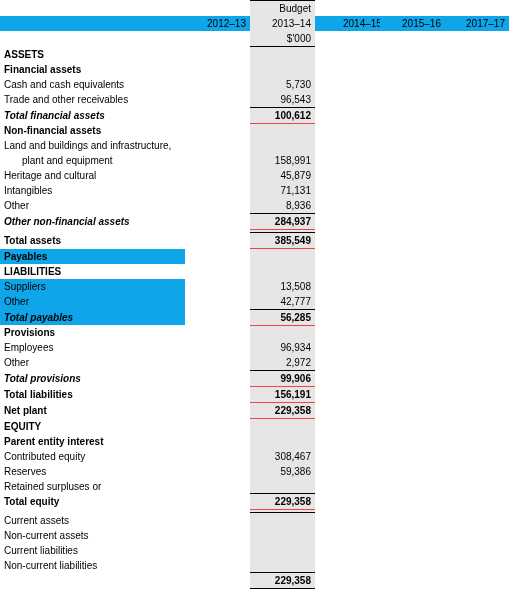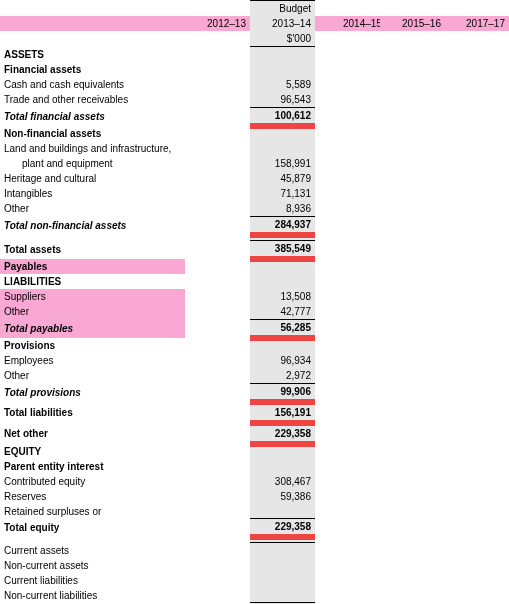--- a/index.html
+++ b/index.html
@@ -25,22 +25,22 @@
   .c-label { width: 185px; text-align: left; }
   .c-y1 { width: 65px; text-align: right; }
   .c-budget { width: 65px; text-align: right; background: #e6e6e6; }
   .c-y3 { width: 65px; text-align: right; padding-left: 28px; }
   .c-y4 { width: 65px; text-align: right; }
   .c-y5 { width: 64px; text-align: right; }
   .indent1 { }
   .indent2 { padding-left: 22px; }
   .bold { font-weight: bold; }
   .italic { font-style: italic; }
-  .pink { background: #f9a8d4; }
-  .total-row td.c-budget { border-top: 1px solid #000; border-bottom: 6px solid #ef4444; font-weight: bold; }
+  .pink { background: #0ea5e9; }
+  .total-row td.c-budget { border-top: 1px solid #000; border-bottom: 1px solid #ef4444; font-weight: bold; }
   .spacer td { height: 2px; line-height: 2px; padding: 0; }
 </style>
 </head>
 <body>
 
 <table>
 <colgroup>
   <col class="c-label">
       <col class="c-y1">
       <col class="c-budget">
@@ -89,21 +89,21 @@
         <td class="c-label bold">Financial assets</td>
         <td class="c-y1"></td>
         <td class="c-budget"></td>
         <td></td>
         <td></td>
         <td></td>
       </tr>
 <tr>
         <td class="c-label indent1">Cash and cash equivalents</td>
         <td class="c-y1"></td>
-        <td class="c-budget">5,589</td>
+        <td class="c-budget">5,730</td>
         <td></td>
         <td></td>
         <td></td>
       </tr>
 <tr>
         <td class="c-label indent1">Trade and other receivables</td>
         <td class="c-y1"></td>
         <td class="c-budget">96,543</td>
         <td></td>
         <td></td>
@@ -160,21 +160,21 @@
       </tr>
 <tr>
         <td class="c-label indent1">Other</td>
         <td class="c-y1"></td>
         <td class="c-budget">8,936</td>
         <td></td>
         <td></td>
         <td></td>
       </tr>
 <tr class="total-row">
-        <td class="c-label indent1 bold italic">Total non-financial assets</td>
+        <td class="c-label indent1 bold italic">Other non-financial assets</td>
         <td class="c-y1"></td>
         <td class="c-budget">284,937</td>
         <td></td>
         <td></td>
         <td></td>
       </tr>
 <tr class="spacer">
         <td></td>
         <td></td>
         <td class="c-budget"></td>
@@ -266,21 +266,21 @@
       </tr>
 <tr class="total-row">
         <td class="c-label bold">Total liabilities</td>
         <td class="c-y1"></td>
         <td class="c-budget">156,191</td>
         <td></td>
         <td></td>
         <td></td>
       </tr>
 <tr class="total-row">
-        <td class="c-label bold">Net other</td>
+        <td class="c-label bold">Net plant</td>
         <td class="c-y1"></td>
         <td class="c-budget">229,358</td>
         <td></td>
         <td></td>
         <td></td>
       </tr>
 
 <tr>
         <td class="c-label bold">EQUITY</td>
         <td class="c-y1"></td>

